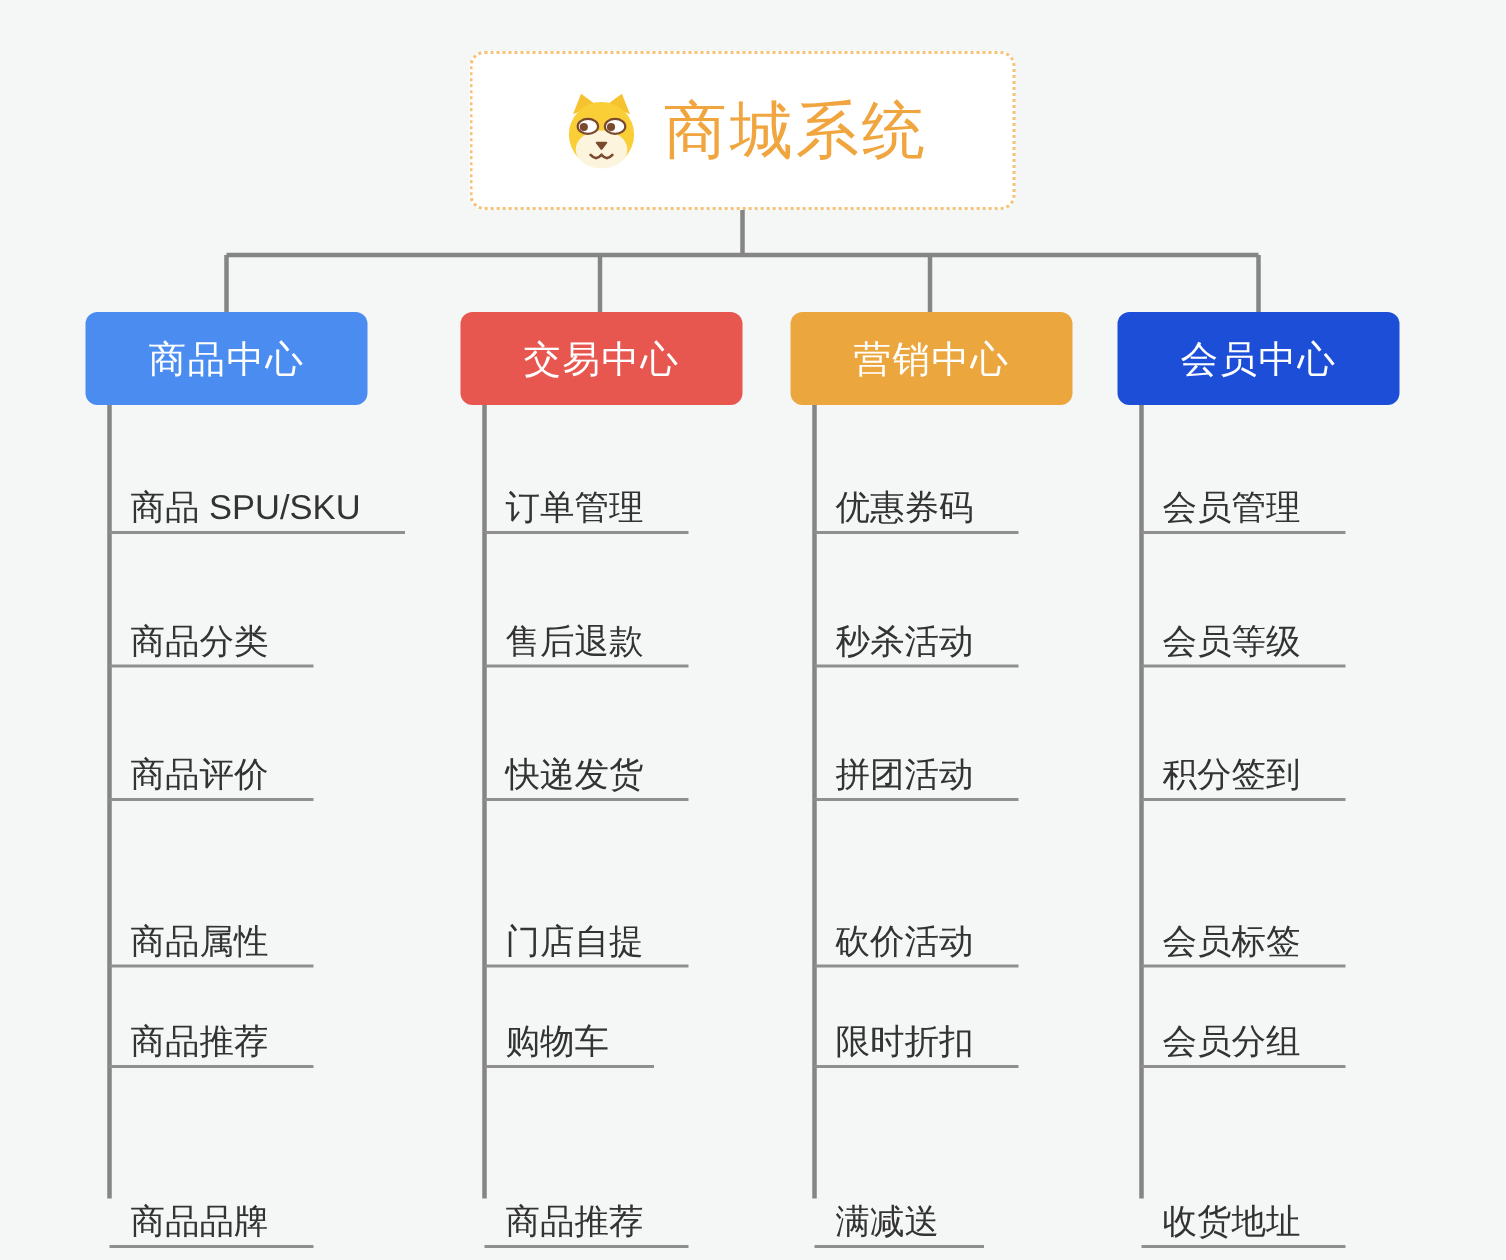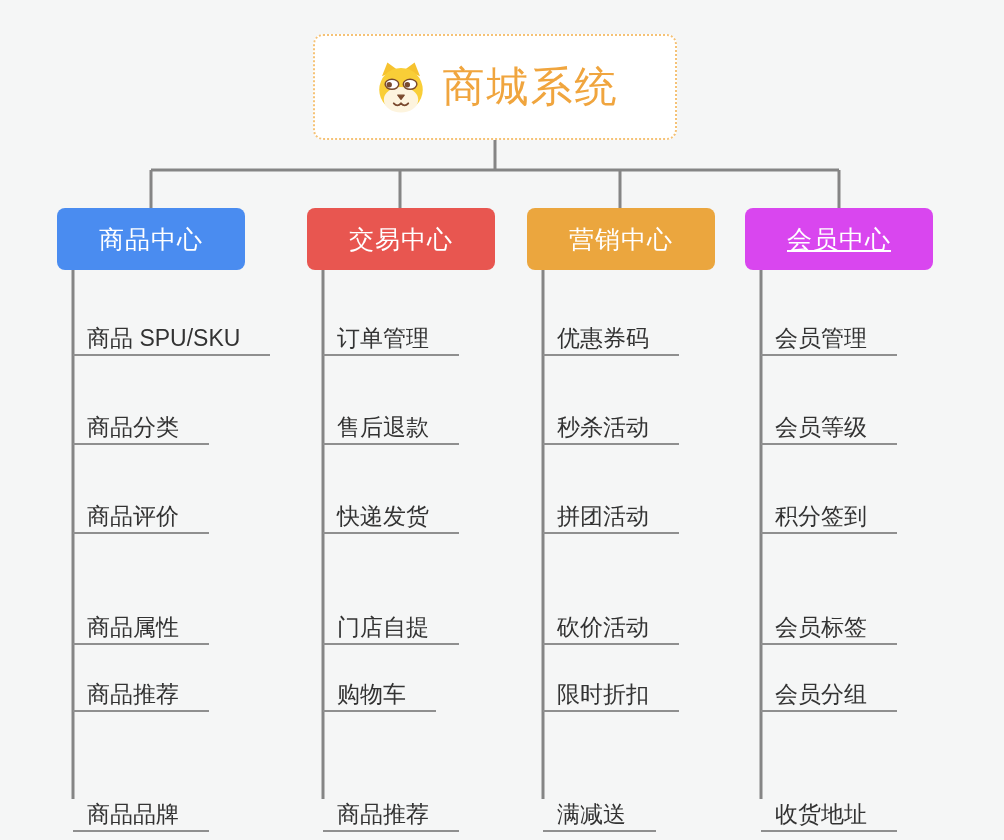--- a/index.html
+++ b/index.html
@@ -90,21 +90,21 @@
       <circle cx="39" cy="26.5" r="3" fill="#7a4a2e"></circle>
       <path d="M28.5 38 h7 l-3.5 4.5 z" fill="#7a4a2e" stroke="#7a4a2e" stroke-width="1.5" stroke-linejoin="round"></path>
       <path d="M24 47 q4 4.5 8 0 q4 4.5 8 0" stroke="#7a4a2e" stroke-width="2" fill="none" stroke-linecap="round"></path>
     </svg>
     <span class="root-title">商城系统</span>
   </div>
 
   <div class="branch b0" style="background-color: rgb(74, 140, 240);">商品中心</div>
   <div class="branch b2" style="background-color: rgb(235, 166, 62);">营销中心</div>
   <div class="branch b1" style="background-color: rgb(232, 86, 80);">交易中心</div>
-  <div class="branch b3" style="background-color: #d946ef; text-decoration: underline;">会员中心</div>
+  <div class="branch b3" style="background-color: #1d4ed8;">会员中心</div>
 
   <div class="item c0 r0">商品 SPU/SKU</div>
   <div class="item c0 r1">商品分类</div>
   <div class="item c0 r2">商品评价</div>
   <div class="item c0 r3">商品属性</div>
   <div class="item c0 r4">商品推荐</div>
   <div class="item c0 r5">商品品牌</div>
 
   <div class="item c1 r0">订单管理</div>
   <div class="item c1 r1">售后退款</div>

